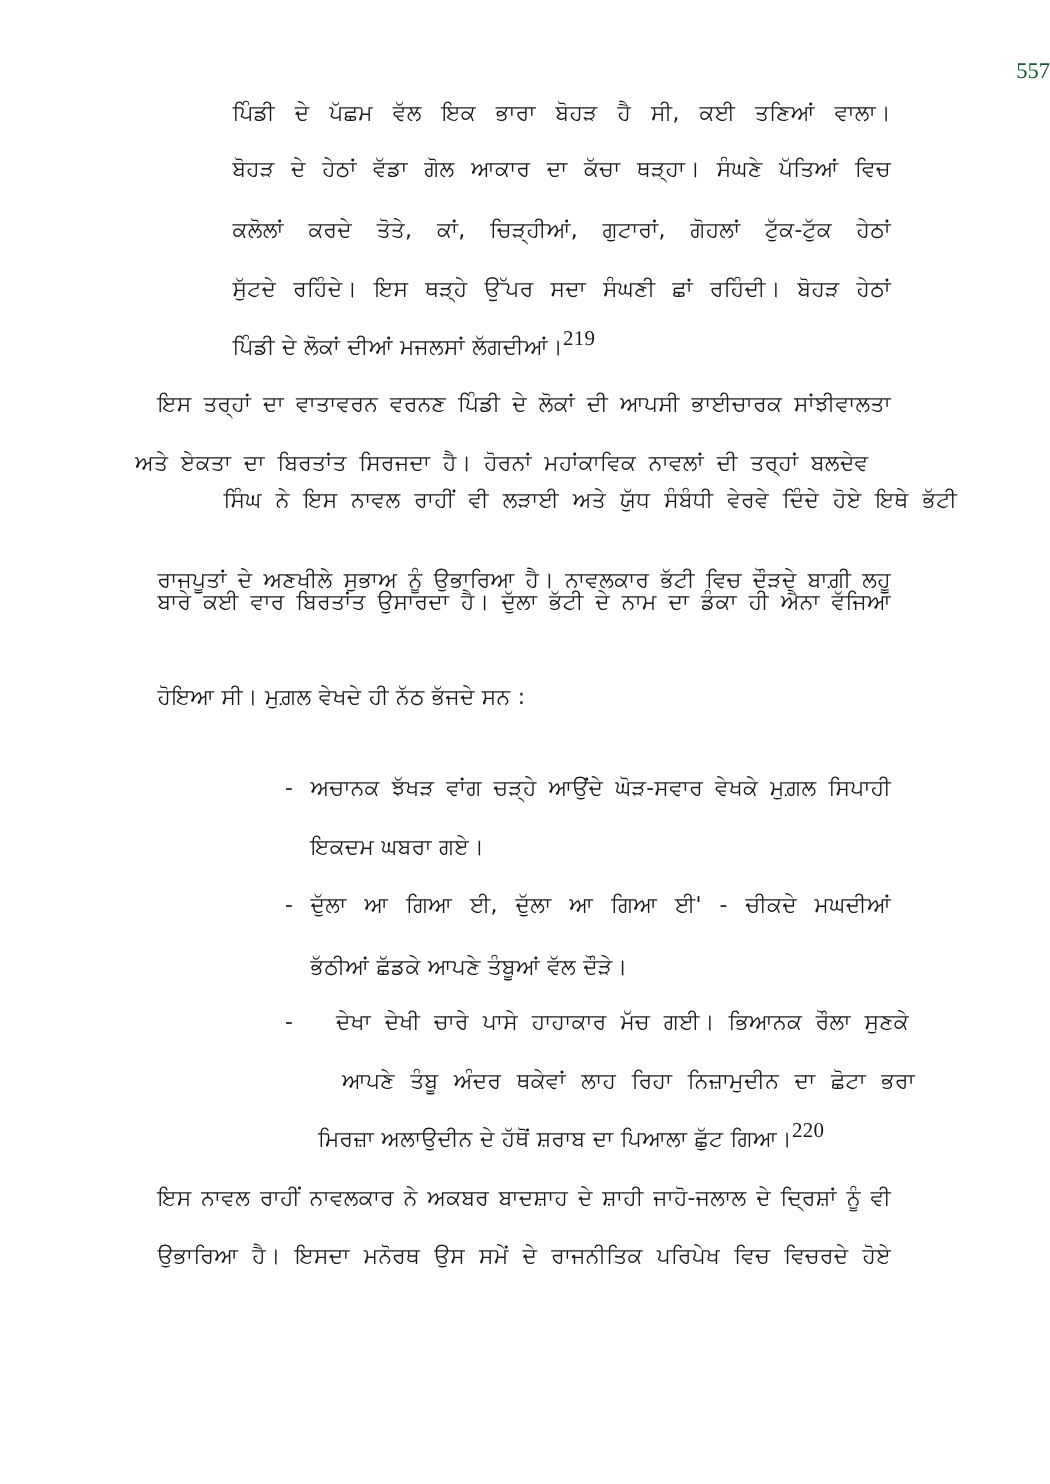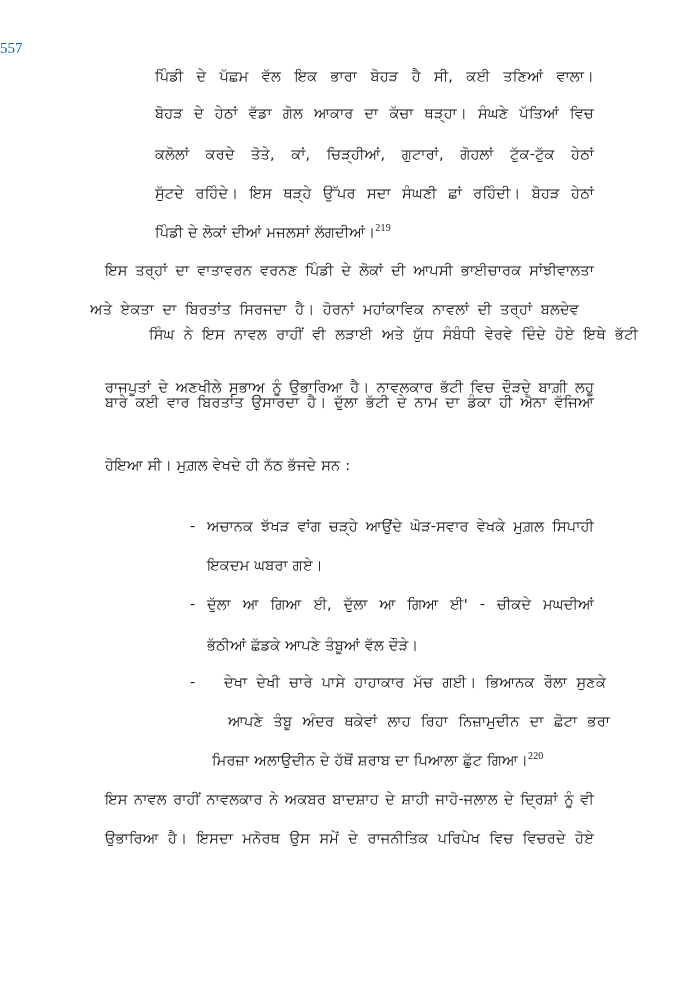--- a/index.html
+++ b/index.html
@@ -3,29 +3,29 @@
 <meta charset="utf-8">
 <style>
   html, body { margin: 0; padding: 0; background: #ffffff; }
   body {
     width: 700px; height: 989px; position: relative; overflow: hidden;
     color: #1a1a1a;
     font-family: "DejaVu Sans", sans-serif;
   }
   .page-number {
     position: absolute; top: 40px; left: 0; width: 700px;
-    text-align: left;
-    font-family: "Liberation Serif", serif; font-size: 15px; color: #0369a1;
+    text-align: right;
+    font-family: "Liberation Serif", serif; font-size: 15px; color: #14532d;
   }
   .line {
     position: absolute; font-size: 14.5px; white-space: nowrap;
     letter-spacing: 0.2px; line-height: 20px;
   }
   .just { text-align: justify; text-align-last: justify; white-space: normal; }
-  sup { font-family: "Liberation Serif", serif; font-size: 10px; vertical-align: 6px; line-height: 0; }
+  sup { font-family: "Liberation Serif", serif; font-size: 14px; vertical-align: 6px; line-height: 0; }
   .dash { position: absolute; font-size: 14.5px; line-height: 20px; }
 </style>
 </head>
 <body>
 
 <div>
   <div class="page-number">557</div>
 
   <div>
     <div class="line just" style="left:155px; top:66px; width:439px;">ਪਿੰਡੀ ਦੇ ਪੱਛਮ ਵੱਲ ਇਕ ਭਾਰਾ ਬੋਹੜ ਹੈ ਸੀ, ਕਈ ਤਣਿਆਂ ਵਾਲਾ।</div>

